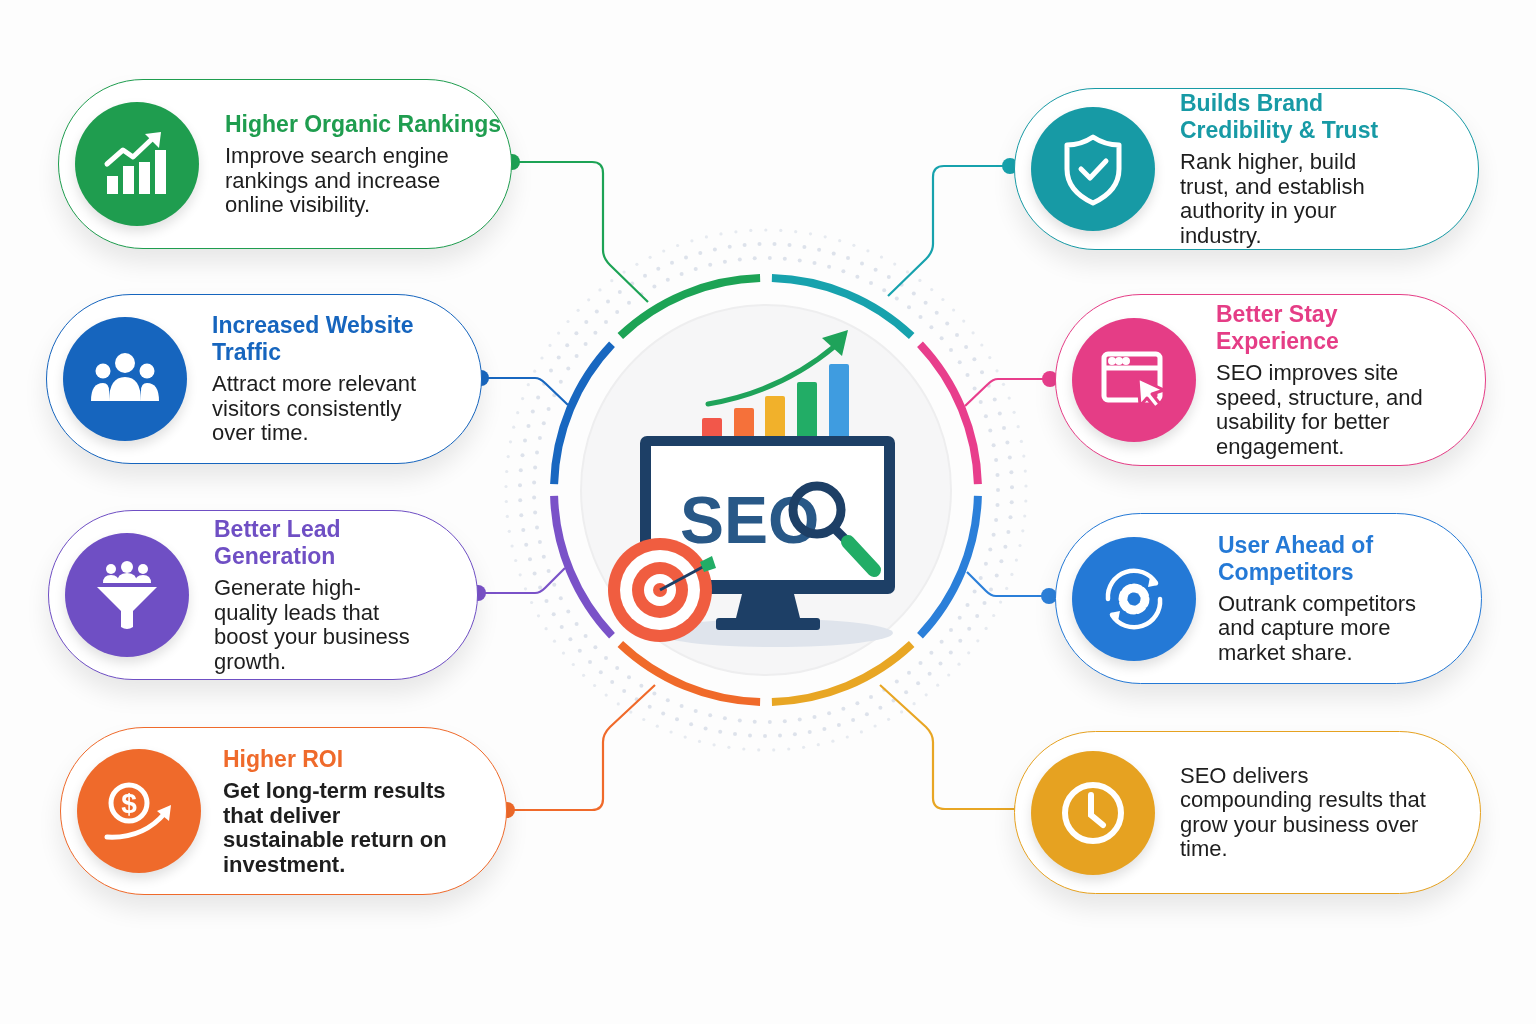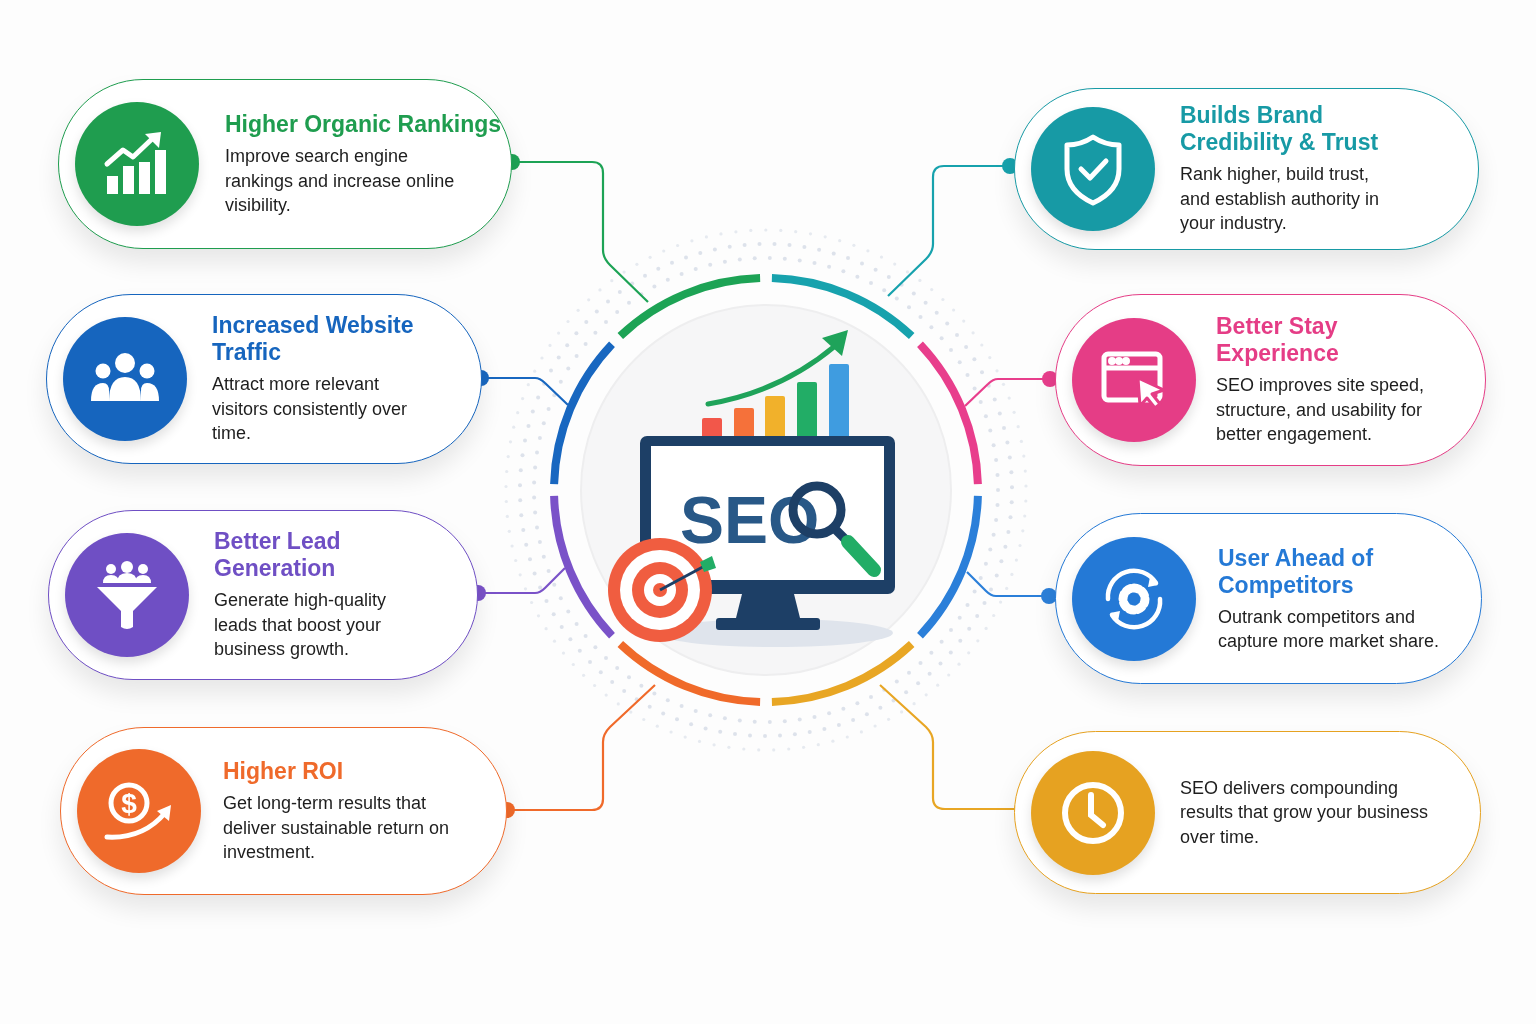--- a/index.html
+++ b/index.html
@@ -18,21 +18,21 @@
       background: var(--c); top: 50%; transform: translateY(-50%);
       box-shadow: 0 6px 12px rgba(0,0,0,0.12);
       display: flex; align-items: center; justify-content: center;
     }
     .card.left .icon-circle { left: 16px; }
     .card.right .icon-circle { left: 16px; }
     .card .text { position: absolute; top: 50%; transform: translateY(-50%); }
     .card .title {
       color: var(--c); font-weight: bold; font-size: 23px; line-height: 27px; margin-bottom: 6px;
     }
-    .card .desc { color: #1e1e1e; font-size: 18px; line-height: 24.5px; }
+    .card .desc { color: #1e1e1e; font-size: 22px; line-height: 24.5px; }
     .icon-circle svg { width: 80px; height: 80px; }
   </style>
 </head>
 <body>
 
 <svg id="connectors" viewBox="0 0 1536 1024">
 
   <g fill="#d7dde8">
     <g id="halo-dots">
         <circle cx="998.0" cy="490.0" r="2" opacity="0.85"></circle>
@@ -479,21 +479,21 @@
   <div class="icon-circle">
     <svg viewBox="0 0 80 80" fill="none" stroke="#fff" stroke-width="5">
       <circle cx="30" cy="32" r="18"></circle>
       <text x="30" y="42" font-size="28" font-weight="bold" fill="#fff" stroke="none" text-anchor="middle" font-family="Liberation Sans, sans-serif">$</text>
       <path d="M8 66 Q44 68 66 42" stroke-linecap="round"></path>
       <path d="M58 40 L72 34 L70 50 Z" fill="#fff" stroke="none"></path>
     </svg>
   </div>
   <div class="text" style="left:162px; width:270px;">
     <div class="title">Higher ROI</div>
-    <div class="desc" style="width:230px;">Get long-term results that deliver sustainable return on investment.</div>
+    <div class="desc" style="width:230px;font-weight:bold;">Get long-term results that deliver sustainable return on investment.</div>
   </div>
 </div>
 
 <div class="card right" style="--c:#179aa5; left:1014px; top:88px; width:465px; height:162px;">
   <div class="icon-circle">
     <svg viewBox="0 0 80 80" fill="none" stroke="#fff" stroke-width="5" stroke-linejoin="round" stroke-linecap="round">
       <path d="M40 8 Q52 16 66 16 V40 Q66 62 40 74 Q14 62 14 40 V16 Q28 16 40 8 Z"></path>
       <path d="M28 40 L37 49 L53 32"></path>
     </svg>
   </div>

